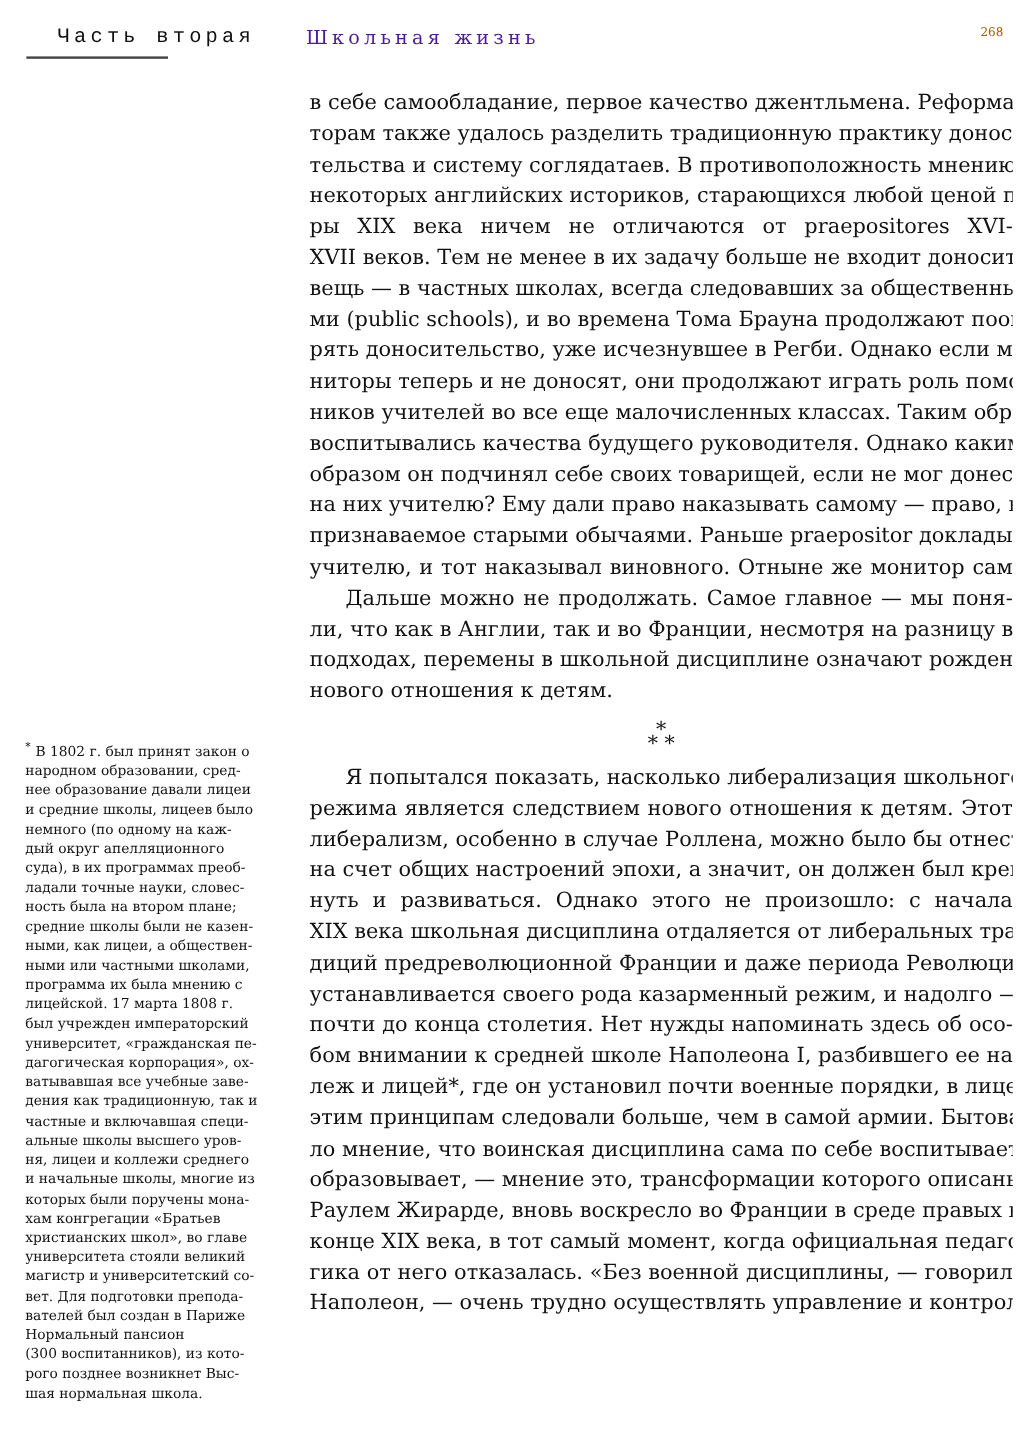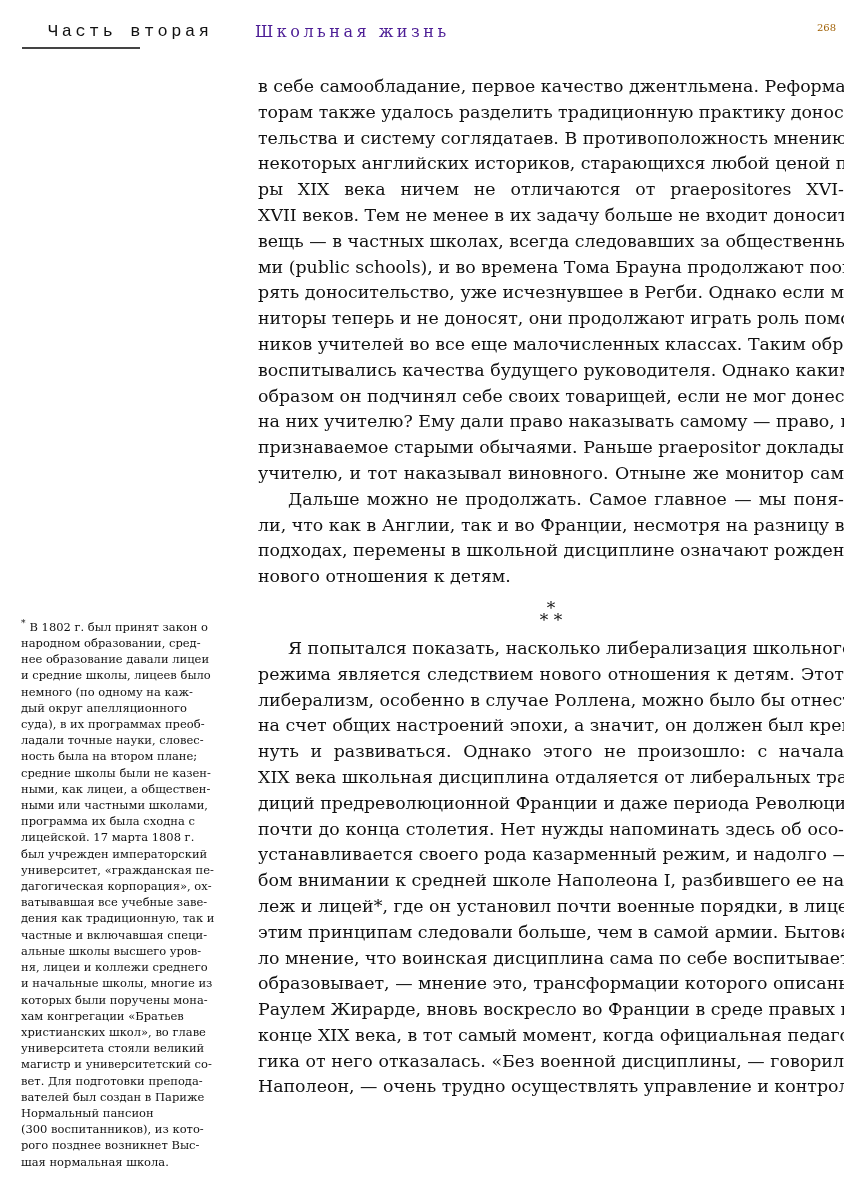--- a/index.html
+++ b/index.html
@@ -86,22 +86,22 @@
     <span>* *</span>
   </div>
   <p id="p3">
       <span class="line indent">Я попытался показать, насколько либерализация школьного</span>
       <span class="line">режима является следствием нового отношения к детям. Этот</span>
       <span class="line">либерализм, особенно в случае Роллена, можно было бы отнести</span>
       <span class="line">на счет общих настроений эпохи, а значит, он должен был креп-</span>
       <span class="line">нуть и развиваться. Однако этого не произошло: с начала</span>
       <span class="line">XIX века школьная дисциплина отдаляется от либеральных тра-</span>
       <span class="line">диций предреволюционной Франции и даже периода Революции,</span>
+      <span class="line">устанавливается своего рода казарменный режим, и надолго —</span>
       <span class="line">почти до конца столетия. Нет нужды напоминать здесь об осо-</span>
-      <span class="line">устанавливается своего рода казарменный режим, и надолго —</span>
       <span class="line">бом внимании к средней школе Наполеона I, разбившего ее на кол-</span>
       <span class="line">леж и лицей*, где он установил почти военные порядки, в лицеях</span>
       <span class="line">этим принципам следовали больше, чем в самой армии. Бытова-</span>
       <span class="line">ло мнение, что воинская дисциплина сама по себе воспитывает и</span>
       <span class="line">образовывает, — мнение это, трансформации которого описаны</span>
       <span class="line">Раулем Жирарде, вновь воскресло во Франции в среде правых в</span>
       <span class="line">конце XIX века, в тот самый момент, когда официальная педаго-</span>
       <span class="line">гика от него отказалась. «Без военной дисциплины, — говорил</span>
       <span class="line">Наполеон, — очень трудно осуществлять управление и контроль</span>
     </p>
@@ -113,21 +113,21 @@
     <span class="line">нее образование давали лицеи</span>
     <span class="line">и средние школы, лицеев было</span>
     <span class="line">немного (по одному на каж-</span>
     <span class="line">дый округ апелляционного</span>
     <span class="line">суда), в их программах преоб-</span>
     <span class="line">ладали точные науки, словес-</span>
     <span class="line">ность была на втором плане;</span>
     <span class="line">средние школы были не казен-</span>
     <span class="line">ными, как лицеи, а обществен-</span>
     <span class="line">ными или частными школами,</span>
-    <span class="line">программа их была сходна с</span>
+    <span class="line">программа их была мнению с</span>
     <span class="line">лицейской. 17 марта 1808 г.</span>
     <span class="line">был учрежден императорский</span>
     <span class="line">университет, «гражданская пе-</span>
     <span class="line">дагогическая корпорация», ох-</span>
     <span class="line">ватывавшая все учебные заве-</span>
     <span class="line">дения как традиционную, так и</span>
     <span class="line">частные и включавшая специ-</span>
     <span class="line">альные школы высшего уров-</span>
     <span class="line">ня, лицеи и коллежи среднего</span>
     <span class="line">и начальные школы, многие из</span>

